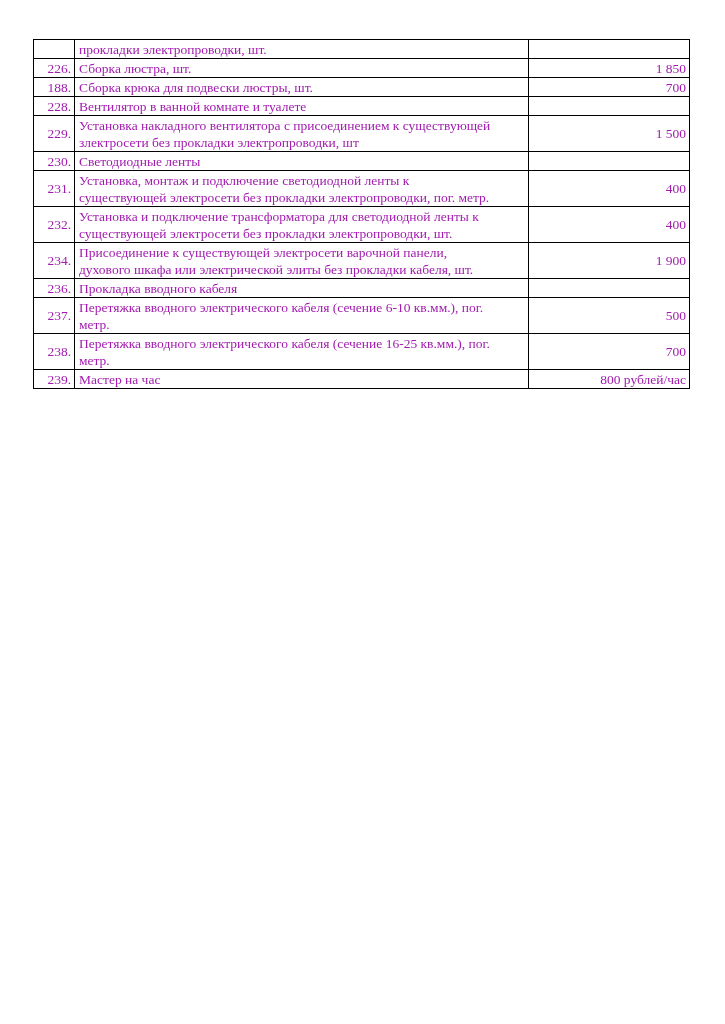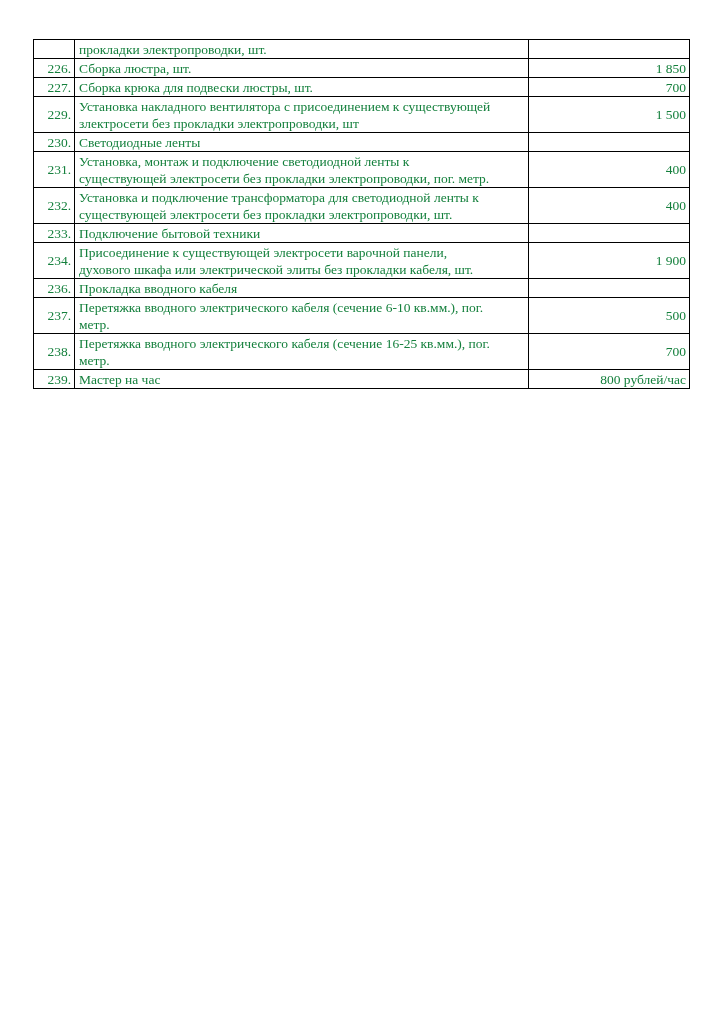--- a/index.html
+++ b/index.html
@@ -6,21 +6,21 @@
     margin: 0;
     padding: 0;
     background: #ffffff;
   }
   .page {
     position: relative;
     width: 705px;
     height: 1024px;
     background: #ffffff;
     font-family: "Liberation Serif", "DejaVu Serif", serif;
-    color: #15803d;
+    color: #a21caf;
     overflow: hidden;
   }
   table.price-table {
     position: absolute;
     left: 33px;
     top: 39px;
     width: 656px;
     border-collapse: collapse;
     table-layout: fixed;
     font-size: 13.5px;
@@ -65,25 +65,30 @@
     <td class="price"></td>
   </tr>
 
   <tr>
     <td class="num">226.</td>
     <td class="desc">Сборка люстра, шт.</td>
     <td class="price">1 850</td>
   </tr>
 
   <tr>
-    <td class="num">227.</td>
+    <td class="num">188.</td>
     <td class="desc">Сборка крюка для подвески люстры, шт.</td>
     <td class="price">700</td>
   </tr>
 
+  <tr>
+    <td class="num">228.</td>
+    <td class="desc">Вентилятор в ванной комнате и туалете</td>
+    <td class="price"></td>
+  </tr>
 
   <tr>
     <td class="num">229.</td>
     <td class="desc">Установка накладного вентилятора с присоединением к существующей
 злектросети без прокладки электропроводки, шт</td>
     <td class="price">1 500</td>
   </tr>
 
   <tr>
     <td class="num">230.</td>
@@ -98,25 +103,20 @@
     <td class="price">400</td>
   </tr>
 
   <tr>
     <td class="num">232.</td>
     <td class="desc">Установка и подключение трансформатора для светодиодной ленты к
 существующей электросети без прокладки электропроводки, шт.</td>
     <td class="price">400</td>
   </tr>
 
-  <tr>
-    <td class="num">233.</td>
-    <td class="desc">Подключение бытовой техники</td>
-    <td class="price"></td>
-  </tr>
 
   <tr>
     <td class="num">234.</td>
     <td class="desc">Присоединение к существующей электросети варочной панели,
 духового шкафа или электрической элиты без прокладки кабеля, шт.</td>
     <td class="price">1 900</td>
   </tr>
 
 
   <tr>

